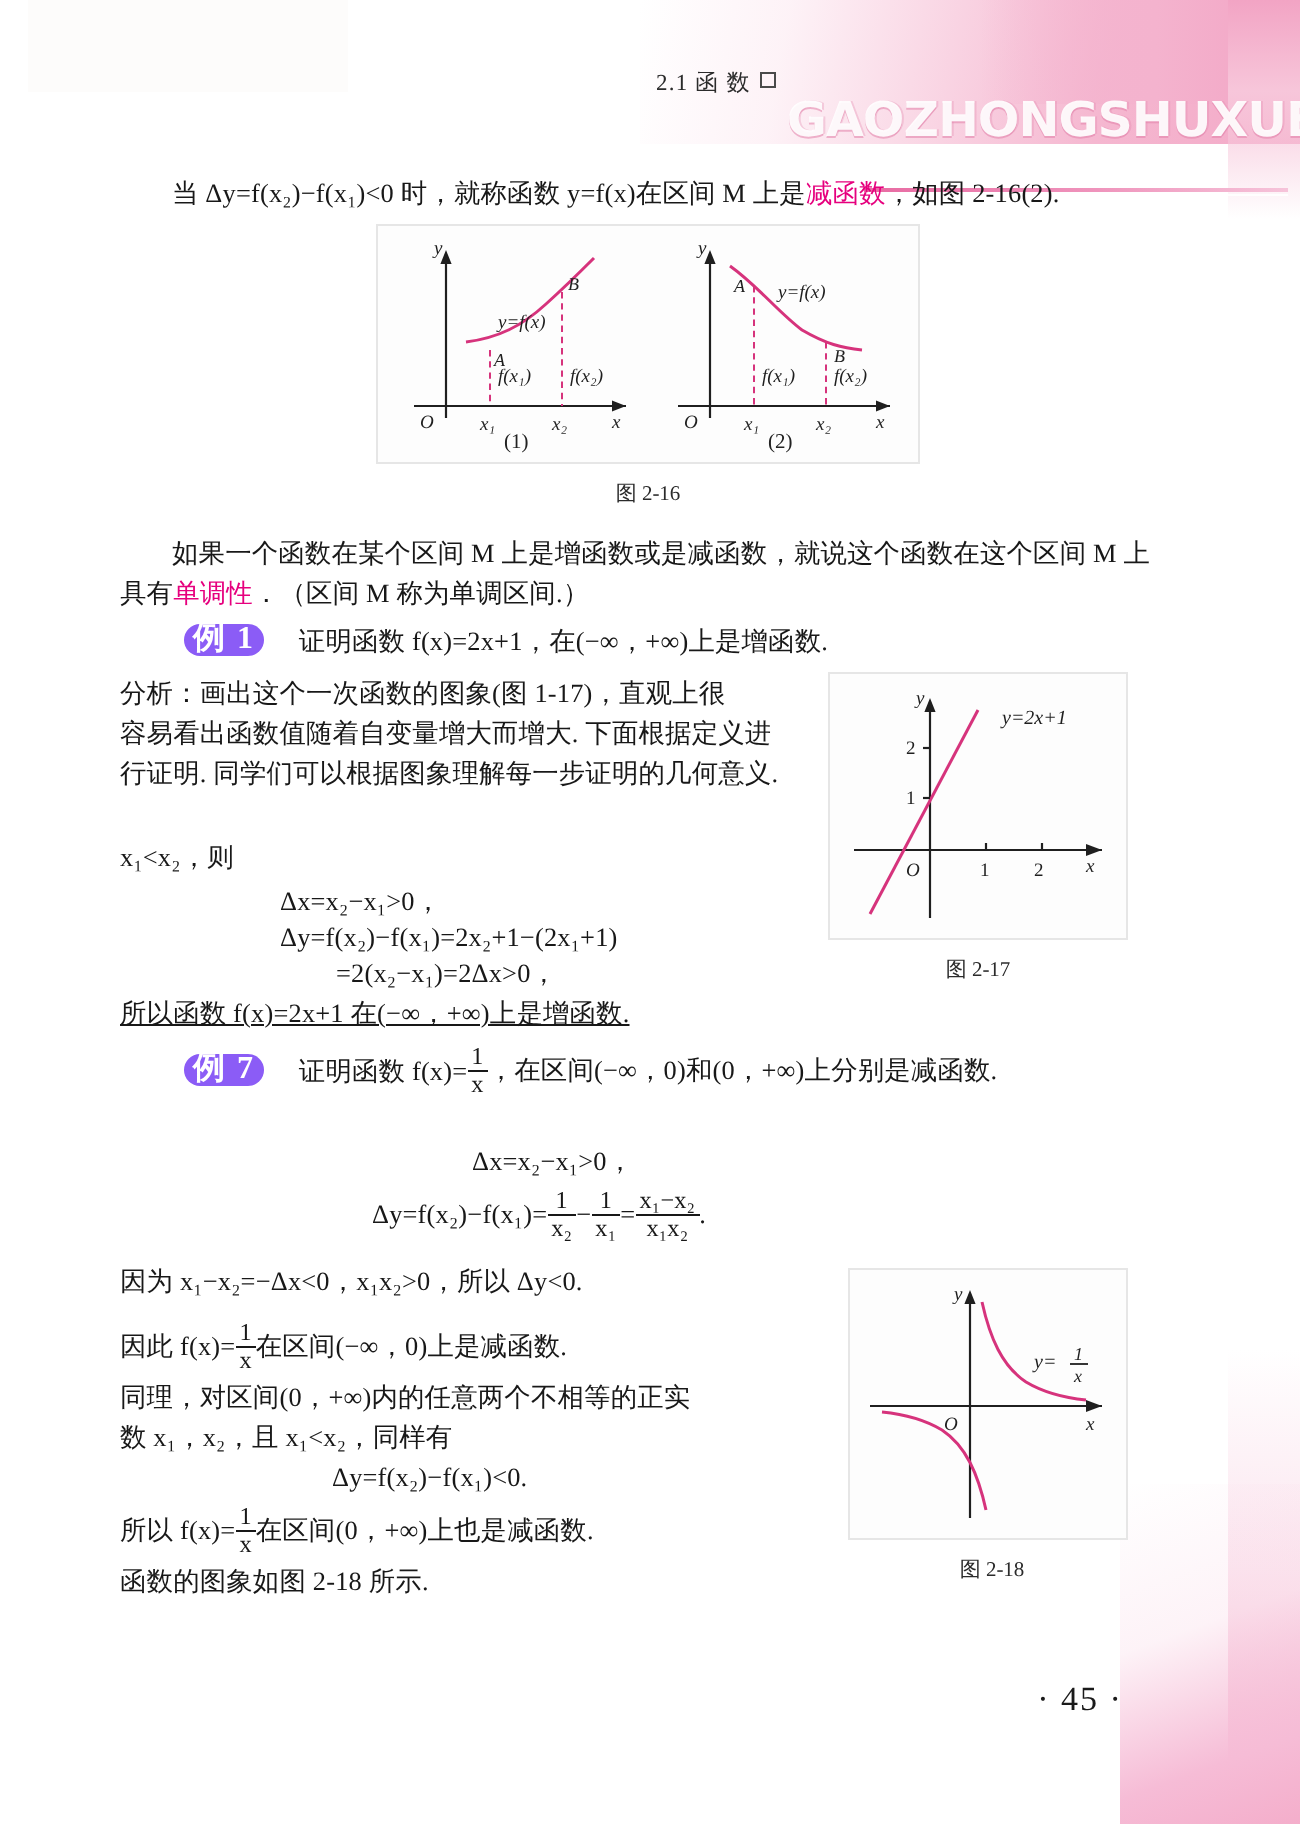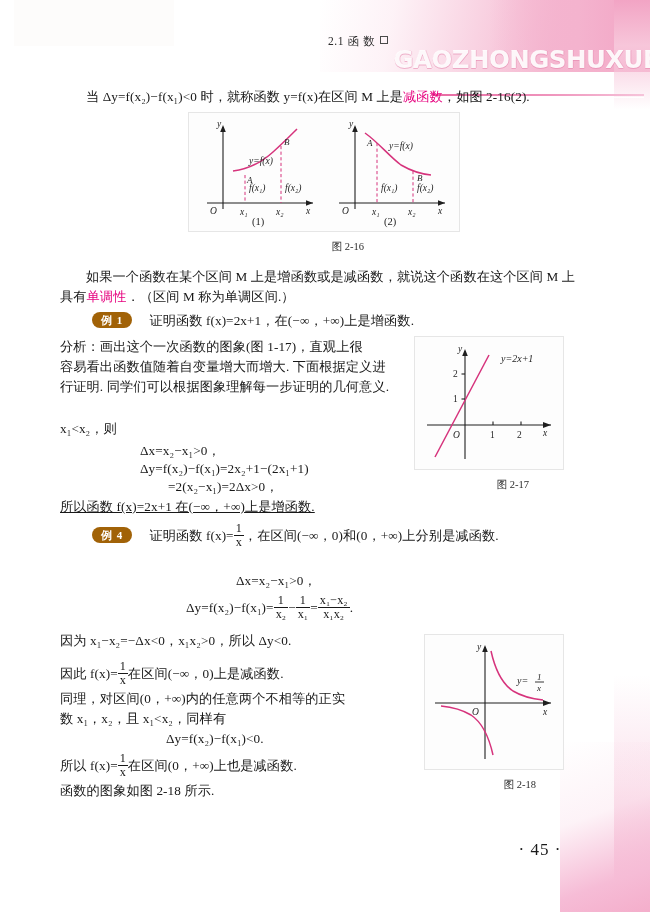--- a/index.html
+++ b/index.html
@@ -73,31 +73,31 @@
   }
   .hl{color:#e6007e;}
   .hl2{color:#e6007e;font-weight:600;}
   
   .frac{display:inline-block;vertical-align:-.52em;text-align:center;line-height:1.06;font-size:.92em;}
   .frac .num{display:block;padding:0 2px;border-bottom:1px solid #181818;}
   .frac .den{display:block;padding:0 2px;}
   
   .badge{
     display:inline-block;width:40px;height:16px;border-radius:9px;
-    background:#a16207;color:#fff;font-size:11px;line-height:16px;
+    background:#8b5cf6;color:#fff;font-size:16px;line-height:16px;
     text-align:center;letter-spacing:1px;font-weight:600;
     vertical-align:1px;
   }
   
   .figbox{
     position:absolute;background:#fdfdfd;
     border:1px solid #e6e6e6;box-sizing:border-box;
   }
   .figcap{
-    position:absolute;font-size:10.5px;color:#2b2b2b;text-align:right;white-space:nowrap;font-family:Liberation Serif, serif;
+    position:absolute;font-size:10.5px;color:#2b2b2b;text-align:center;white-space:nowrap;font-family:Liberation Serif, serif;
   }
   .subcap{position:absolute;font-size:10.5px;color:#222;}
   
   .pagenum{
     position:absolute;left:505px;top:840px;width:70px;text-align:center;
     font-size:17px;color:#1a1a1a;letter-spacing:1px;
   }
   svg{display:block;}
   .axis{stroke:#1f1f1f;stroke-width:1.1;fill:none;}
   .curve{stroke:#d6337c;stroke-width:1.5;fill:none;}
@@ -217,21 +217,21 @@
         <text class="lbl-u" x="75" y="101">1</text>
         <text class="lbl-u" x="102" y="101">2</text>
         <text class="lbl-u" x="38" y="65">1</text>
         <text class="lbl-u" x="38" y="40">2</text>
         <text class="lbl" x="86" y="25" style="font-size:10px">y=2x+1</text>
       </svg>
     </div>
     <div class="figcap" style="left:449px;top:478px;width:80px;">图 2-17</div>
 
     <div class="p" style="left:92px;top:522px;">
-      <span class="badge">例 4</span>
+      <span class="badge">例 7</span>
       <span style="margin-left:14px;">证明函数 f(x)=</span><span class="frac"><span class="num">1</span><span class="den">x</span></span><span>，在区间(−∞，0)和(0，+∞)上分别是减函数.</span>
     </div>
 
     <div class="p" style="left:236px;top:572px;">Δx=x₂−x₁&gt;0，</div>
 
     <div class="p" style="left:186px;top:594px;">
       <span>Δy=f(x₂)−f(x₁)=</span><span class="frac"><span class="num">1</span><span class="den">x₂</span></span><span>−</span><span class="frac"><span class="num">1</span><span class="den">x₁</span></span><span>=</span><span class="frac"><span class="num">x₁−x₂</span><span class="den">x₁x₂</span></span><span>.</span>
     </div>
 
     <div class="p" style="left:60px;top:632px;">因为 x₁−x₂=−Δx&lt;0，x₁x₂&gt;0，所以 Δy&lt;0.</div>

